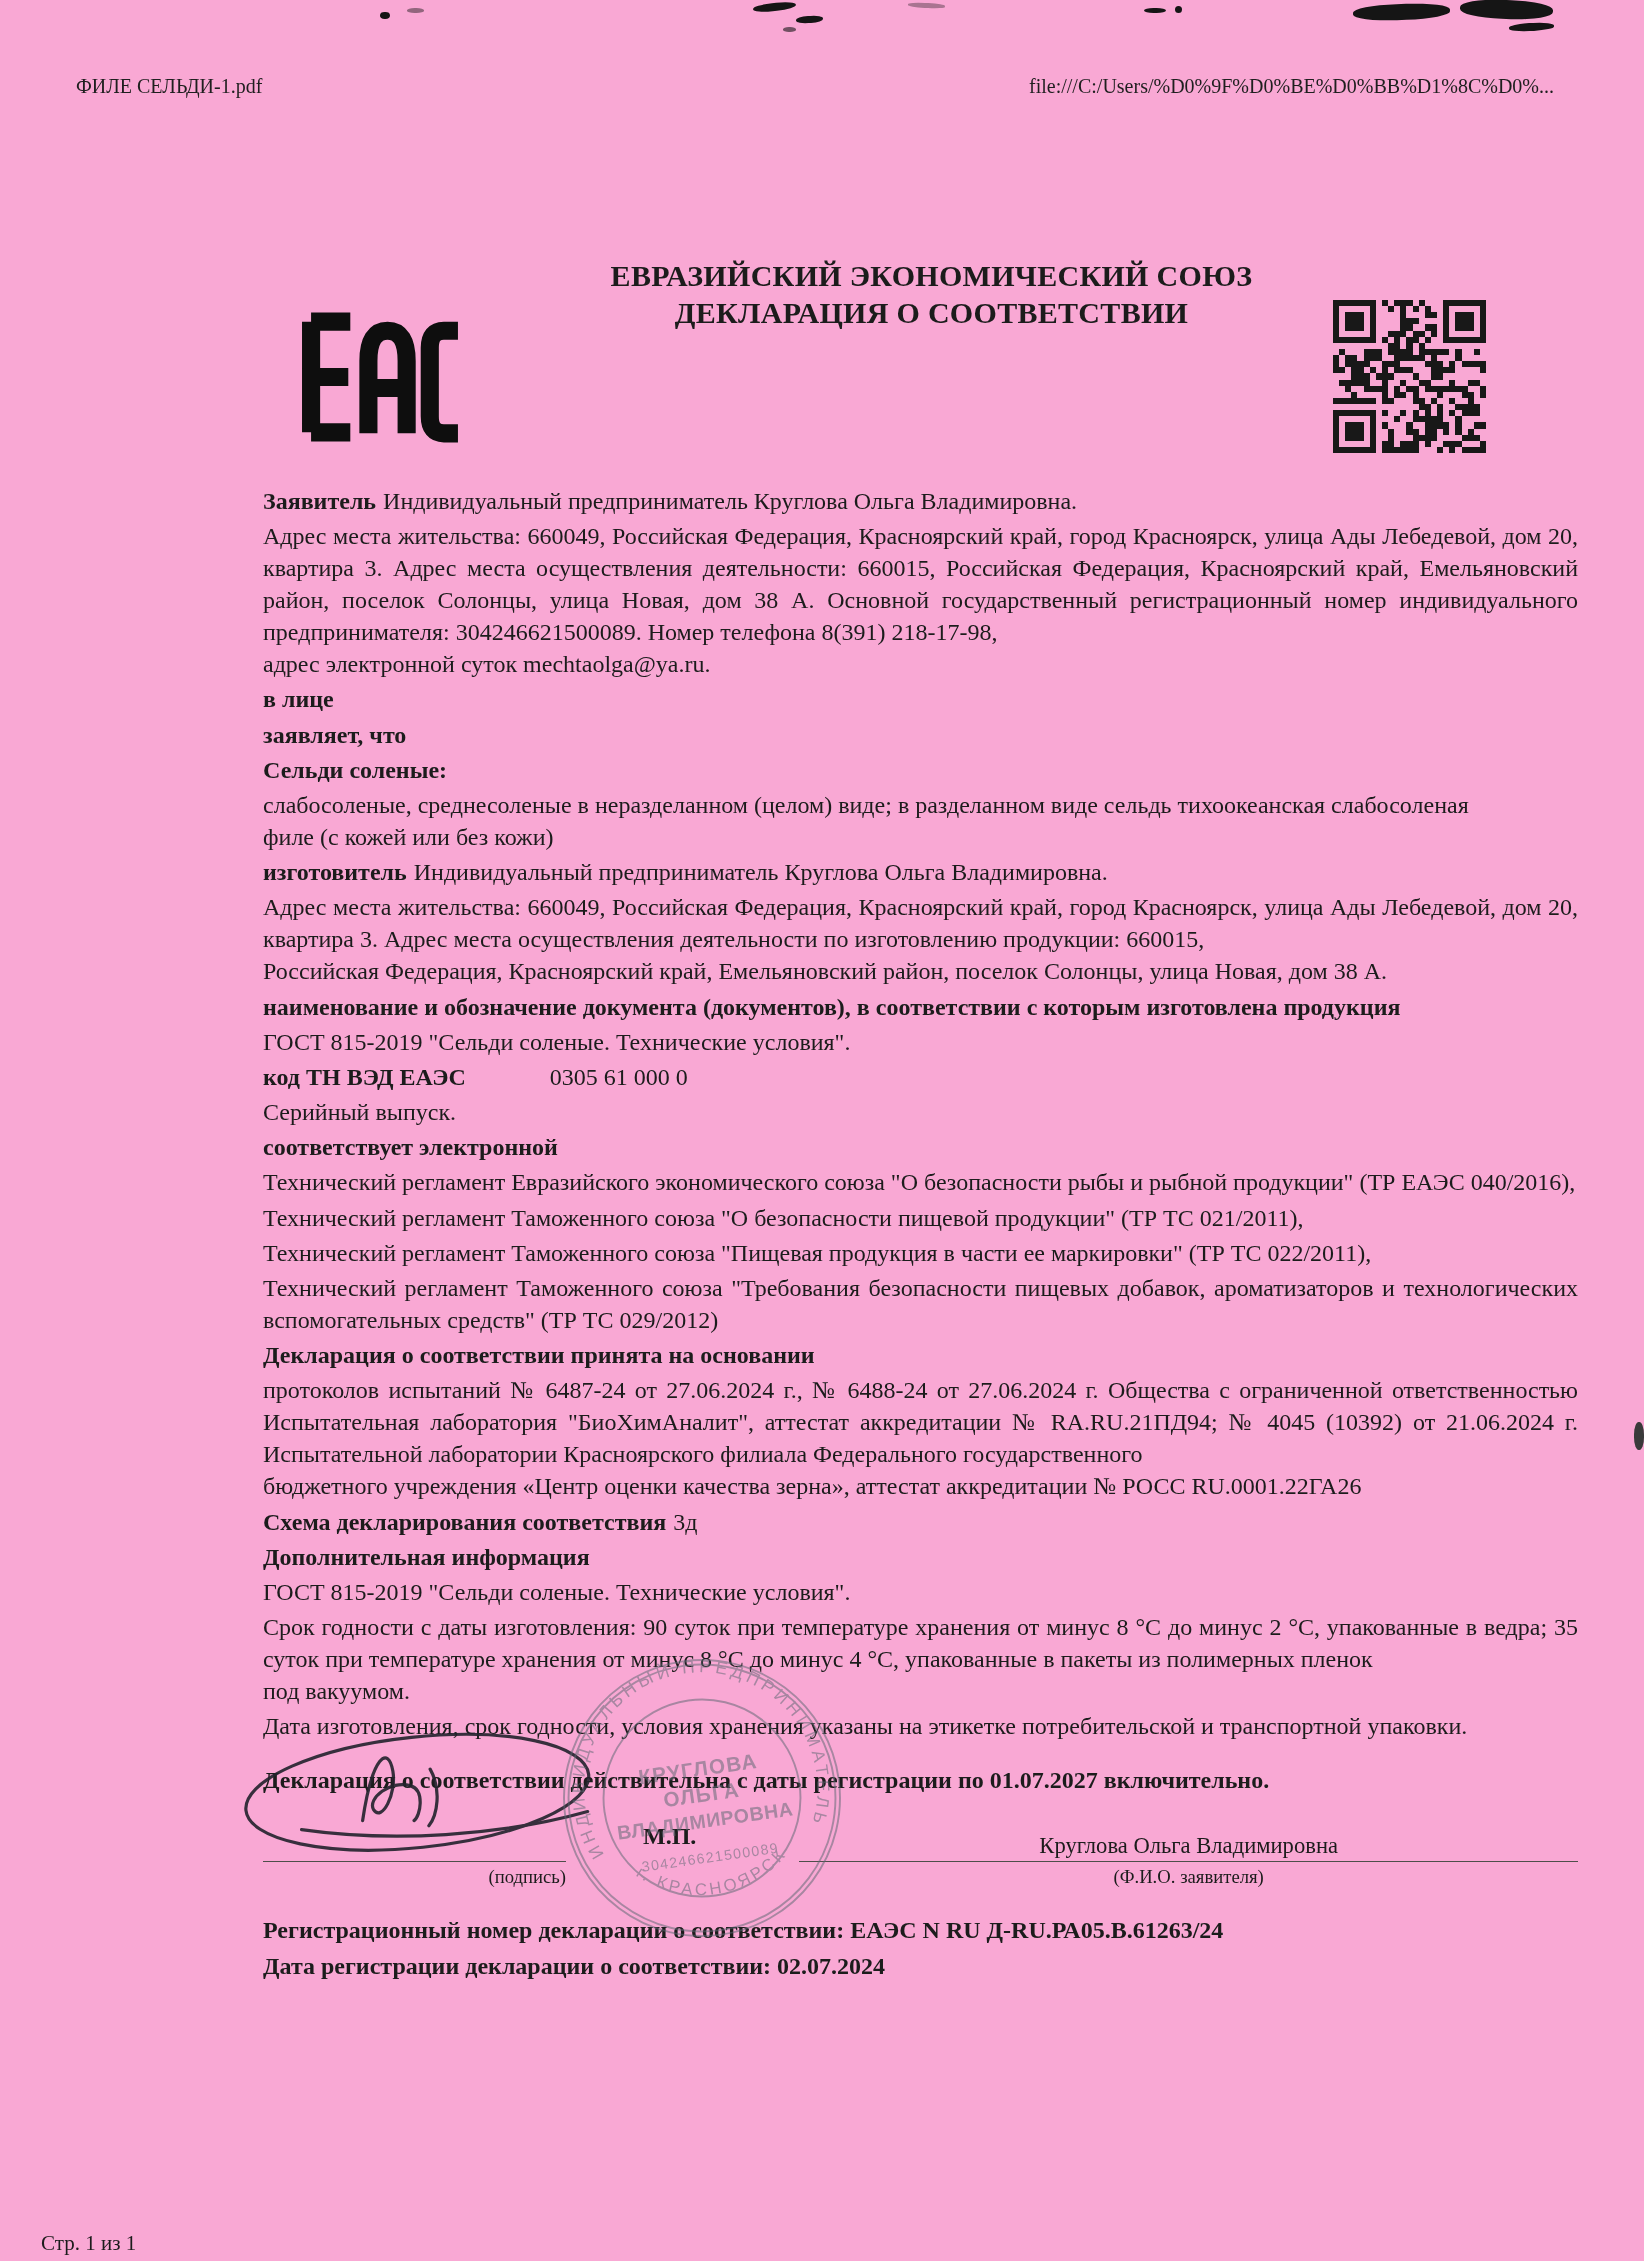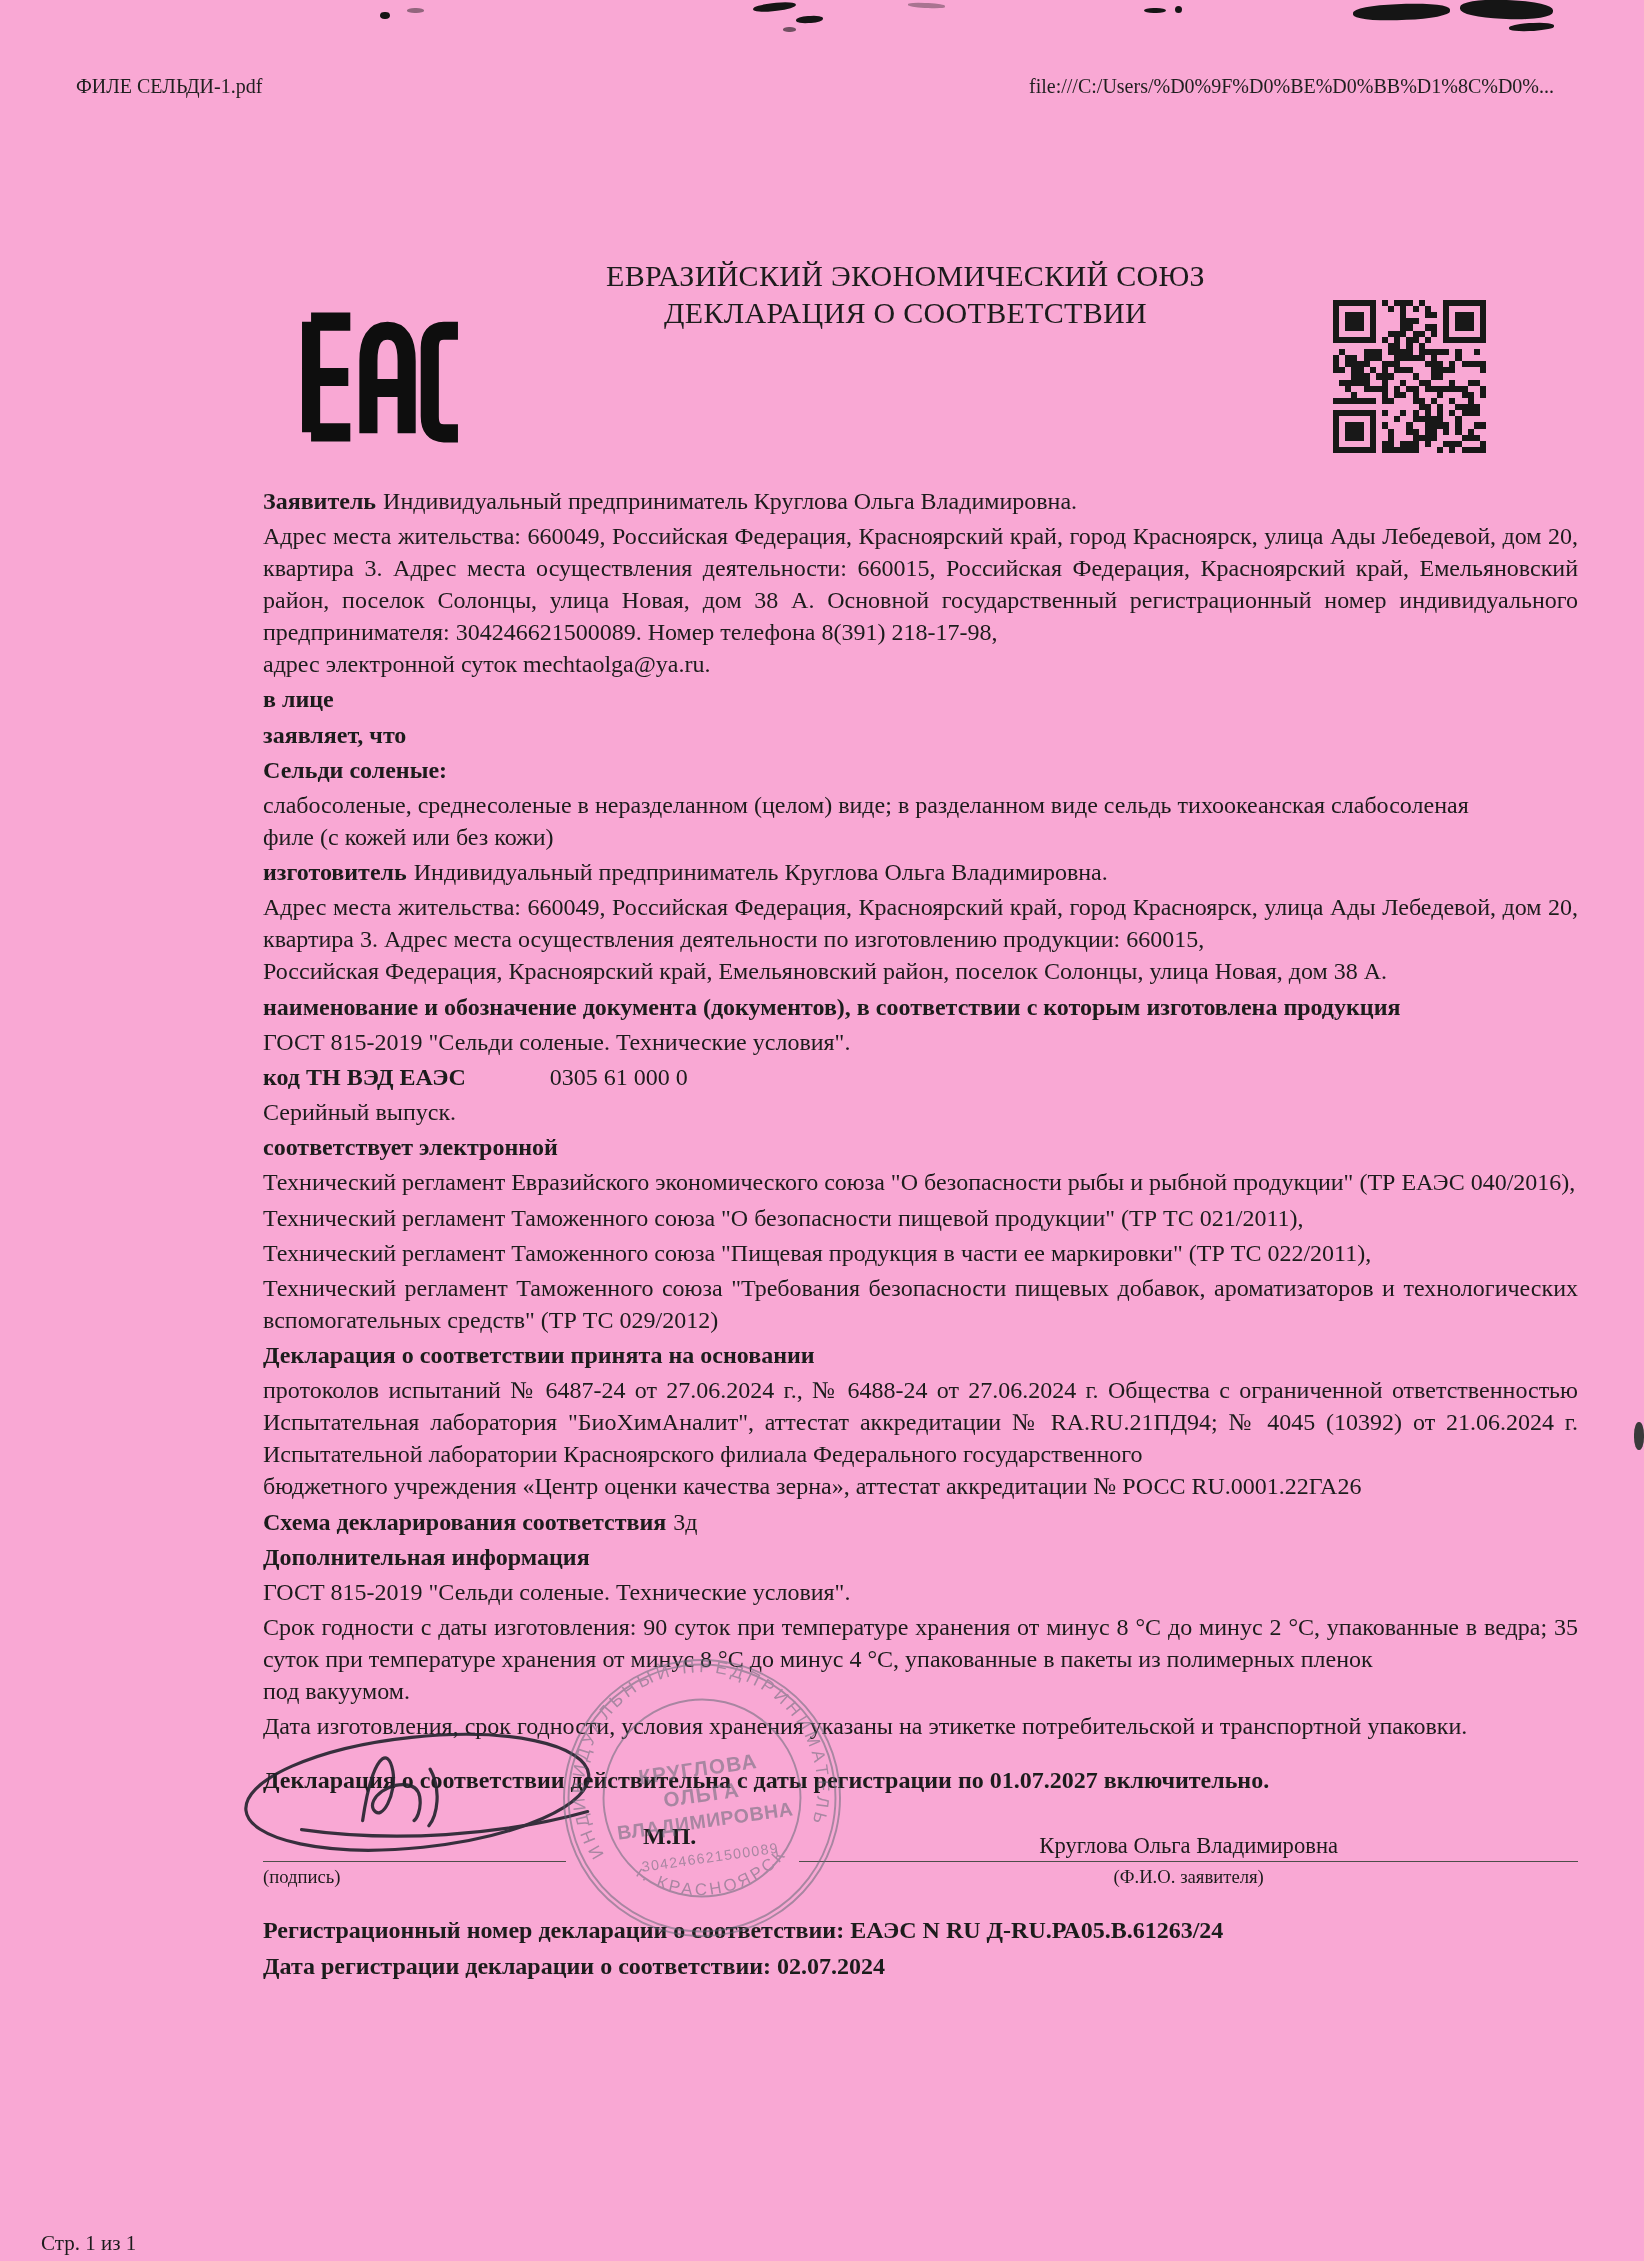--- a/index.html
+++ b/index.html
@@ -4,39 +4,39 @@
 <style>
   * { margin:0; padding:0; box-sizing:border-box; }
   html,body { background:#e9e9e9; }
   .page {
     position:relative; width:1644px; height:2261px; margin:0 auto;
     background:#f9a8d4; color:#1c1c1c; overflow:hidden;
     font-family:"Liberation Serif","DejaVu Serif",serif;
   }
   .print-header{ position:absolute; top:75px; left:76px; right:90px;
     display:flex; justify-content:space-between; font-size:20px; color:#1f1f1f; }
-  .doc-title{ position:absolute; top:257px; left:248px; width:1315px;
-    text-align:center; font-weight:normal; font-size:30px; line-height:37px; letter-spacing:0.3px; }
+  .doc-title{ position:absolute; top:257px; left:274px; width:1315px;
+    text-align:center; font-weight:bold; font-size:30px; line-height:37px; letter-spacing:0.3px; }
   .eac{ position:absolute; top:290px; left:298px; width:169px; height:174px; }
   .qr{ position:absolute; top:300px; left:1333px; width:153px; height:153px; }
   .content{ position:absolute; top:485px; left:263px; width:1315px;
     font-size:24px; line-height:32px; }
   .para{ text-align:justify; margin-bottom:3.2px; }
   .para.tight{ margin-bottom:0; }
   .line{ display:flex; align-items:flex-start; margin-bottom:3.2px;
     white-space:nowrap; overflow:hidden; }
   .line > span{ flex:0 0 auto; }
   .b{ font-weight:bold; }
   .sp{ margin-left:7px; }
   .code{ margin-left:84px; }
   .fill{ flex:1 1 26px; min-width:0; height:0; align-self:flex-end;
     border-bottom:1.3px solid #8f8d83; margin:0 0 7px 6.4px; }
   .validity{ margin-top:22px; }
   .sig-block{ display:flex; align-items:flex-end; margin-top:10.3px; height:85px; position:relative; }
-  .sig-col{ width:303px; position:relative; text-align:left; }
+  .sig-col{ width:303px; position:relative; text-align:right; }
   .sig-svg{ position:absolute; left:-39px; bottom:19.3px; width:393px; height:162px; pointer-events:none; }
   .sig-rule{ height:0; border-bottom:1.9px solid #4e4e4a; }
   .caption{ font-size:18.7px; line-height:30px; }
   .mp{ margin:0 0 40px 77px; font-weight:bold; }
   .fio-col{ flex:1 1 auto; margin-left:103px; text-align:center; }
   .fio-name{ font-size:22.6px; line-height:31px; }
   .reglines{ margin-top:22px; }
   .regline{ margin-bottom:3.9px; }
   .stamp{ position:absolute; top:1649px; left:553px; width:298px; height:298px;
     opacity:.52; transform:rotate(-8deg); font-family:"Liberation Sans","DejaVu Sans",sans-serif; }

